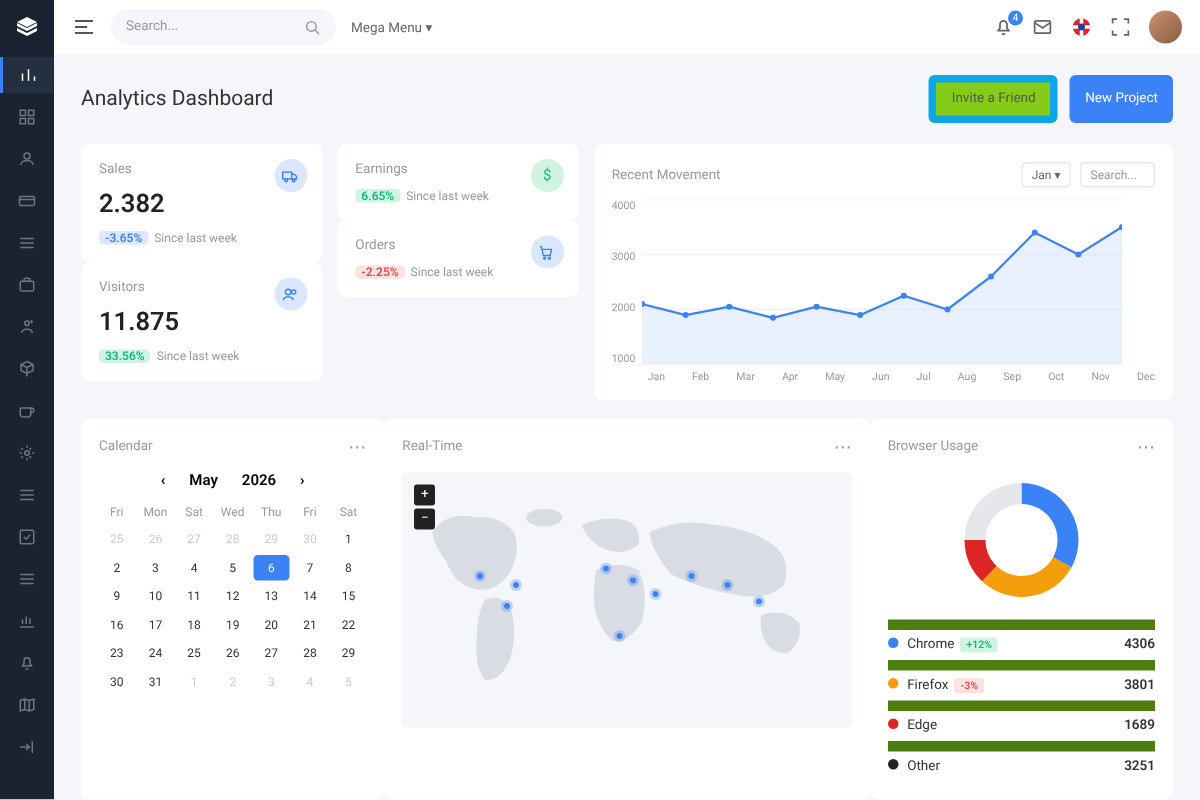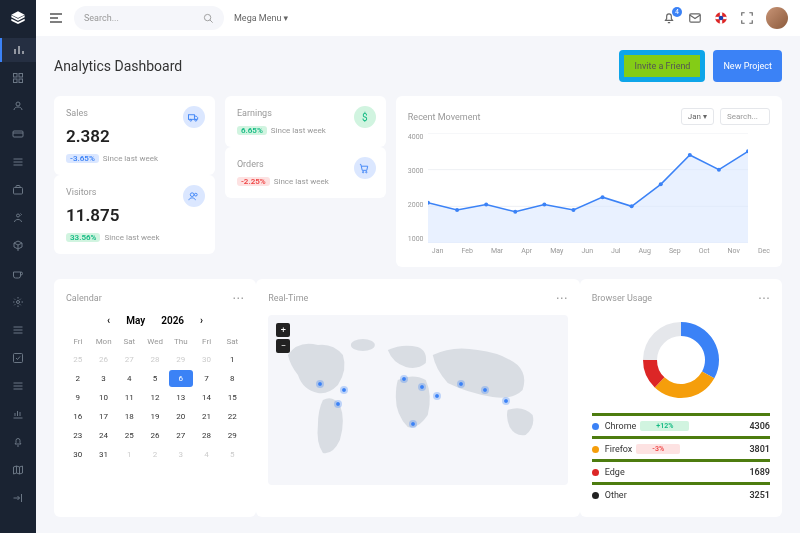--- a/index.html
+++ b/index.html
@@ -55,24 +55,24 @@
 .cal-head{color:#999;padding:3px 0}
 .cal-day{padding:4px 0;color:#333;cursor:pointer}
 .cal-day.mute{color:#ccc}
 .cal-day.sel{background:#3b82f6;color:#fff;border-radius:3px}
 .map-area{position:relative;height:170px;background:#f5f6fa;border-radius:4px}
 .map-zoom{position:absolute;top:8px;left:8px;display:flex;flex-direction:column;gap:2px}
 .zoom-btn{width:14px;height:14px;background:#222;color:#fff;border-radius:2px;display:flex;align-items:center;justify-content:center;font-size:9px;cursor:pointer}
 .map-dot{position:absolute;width:8px;height:8px;background:#3b82f6;border-radius:50%;border:2px solid rgba(59,130,246,0.3);background-clip:padding-box}
 .donut{display:flex;justify-content:center;margin:8px 0}
 .browser-list{margin-top:8px}
-.browser-row{display:flex;align-items:center;padding:5px 0;font-size:9px;border-top:3px solid #4d7c0f}
+.browser-row{display:flex;padding:5px 0;font-size:9px;border-top:7px solid #4d7c0f}
 .bdot{width:7px;height:7px;border-radius:50%;margin-right:6px}
 .bname{color:#333}
-.bbadge{margin-left:4px;padding:1px 16px;border-radius:2px;font-size:7px}
+.bbadge{margin-left:4px;padding:1px 4px;border-radius:2px;font-size:7px}
 .bval{margin-left:auto;color:#333;font-weight:600}
 .yaxis{display:flex;flex-direction:column;justify-content:space-between;font-size:7px;color:#999;height:110px;margin-right:4px}
 .xaxis{display:flex;justify-content:space-between;font-size:7px;color:#999;margin-top:4px;padding-left:24px}
 .chart-wrap{display:flex}
 svg{display:block}
 </style>
 </head>
 <body>
 
 <div class="sidebar">

